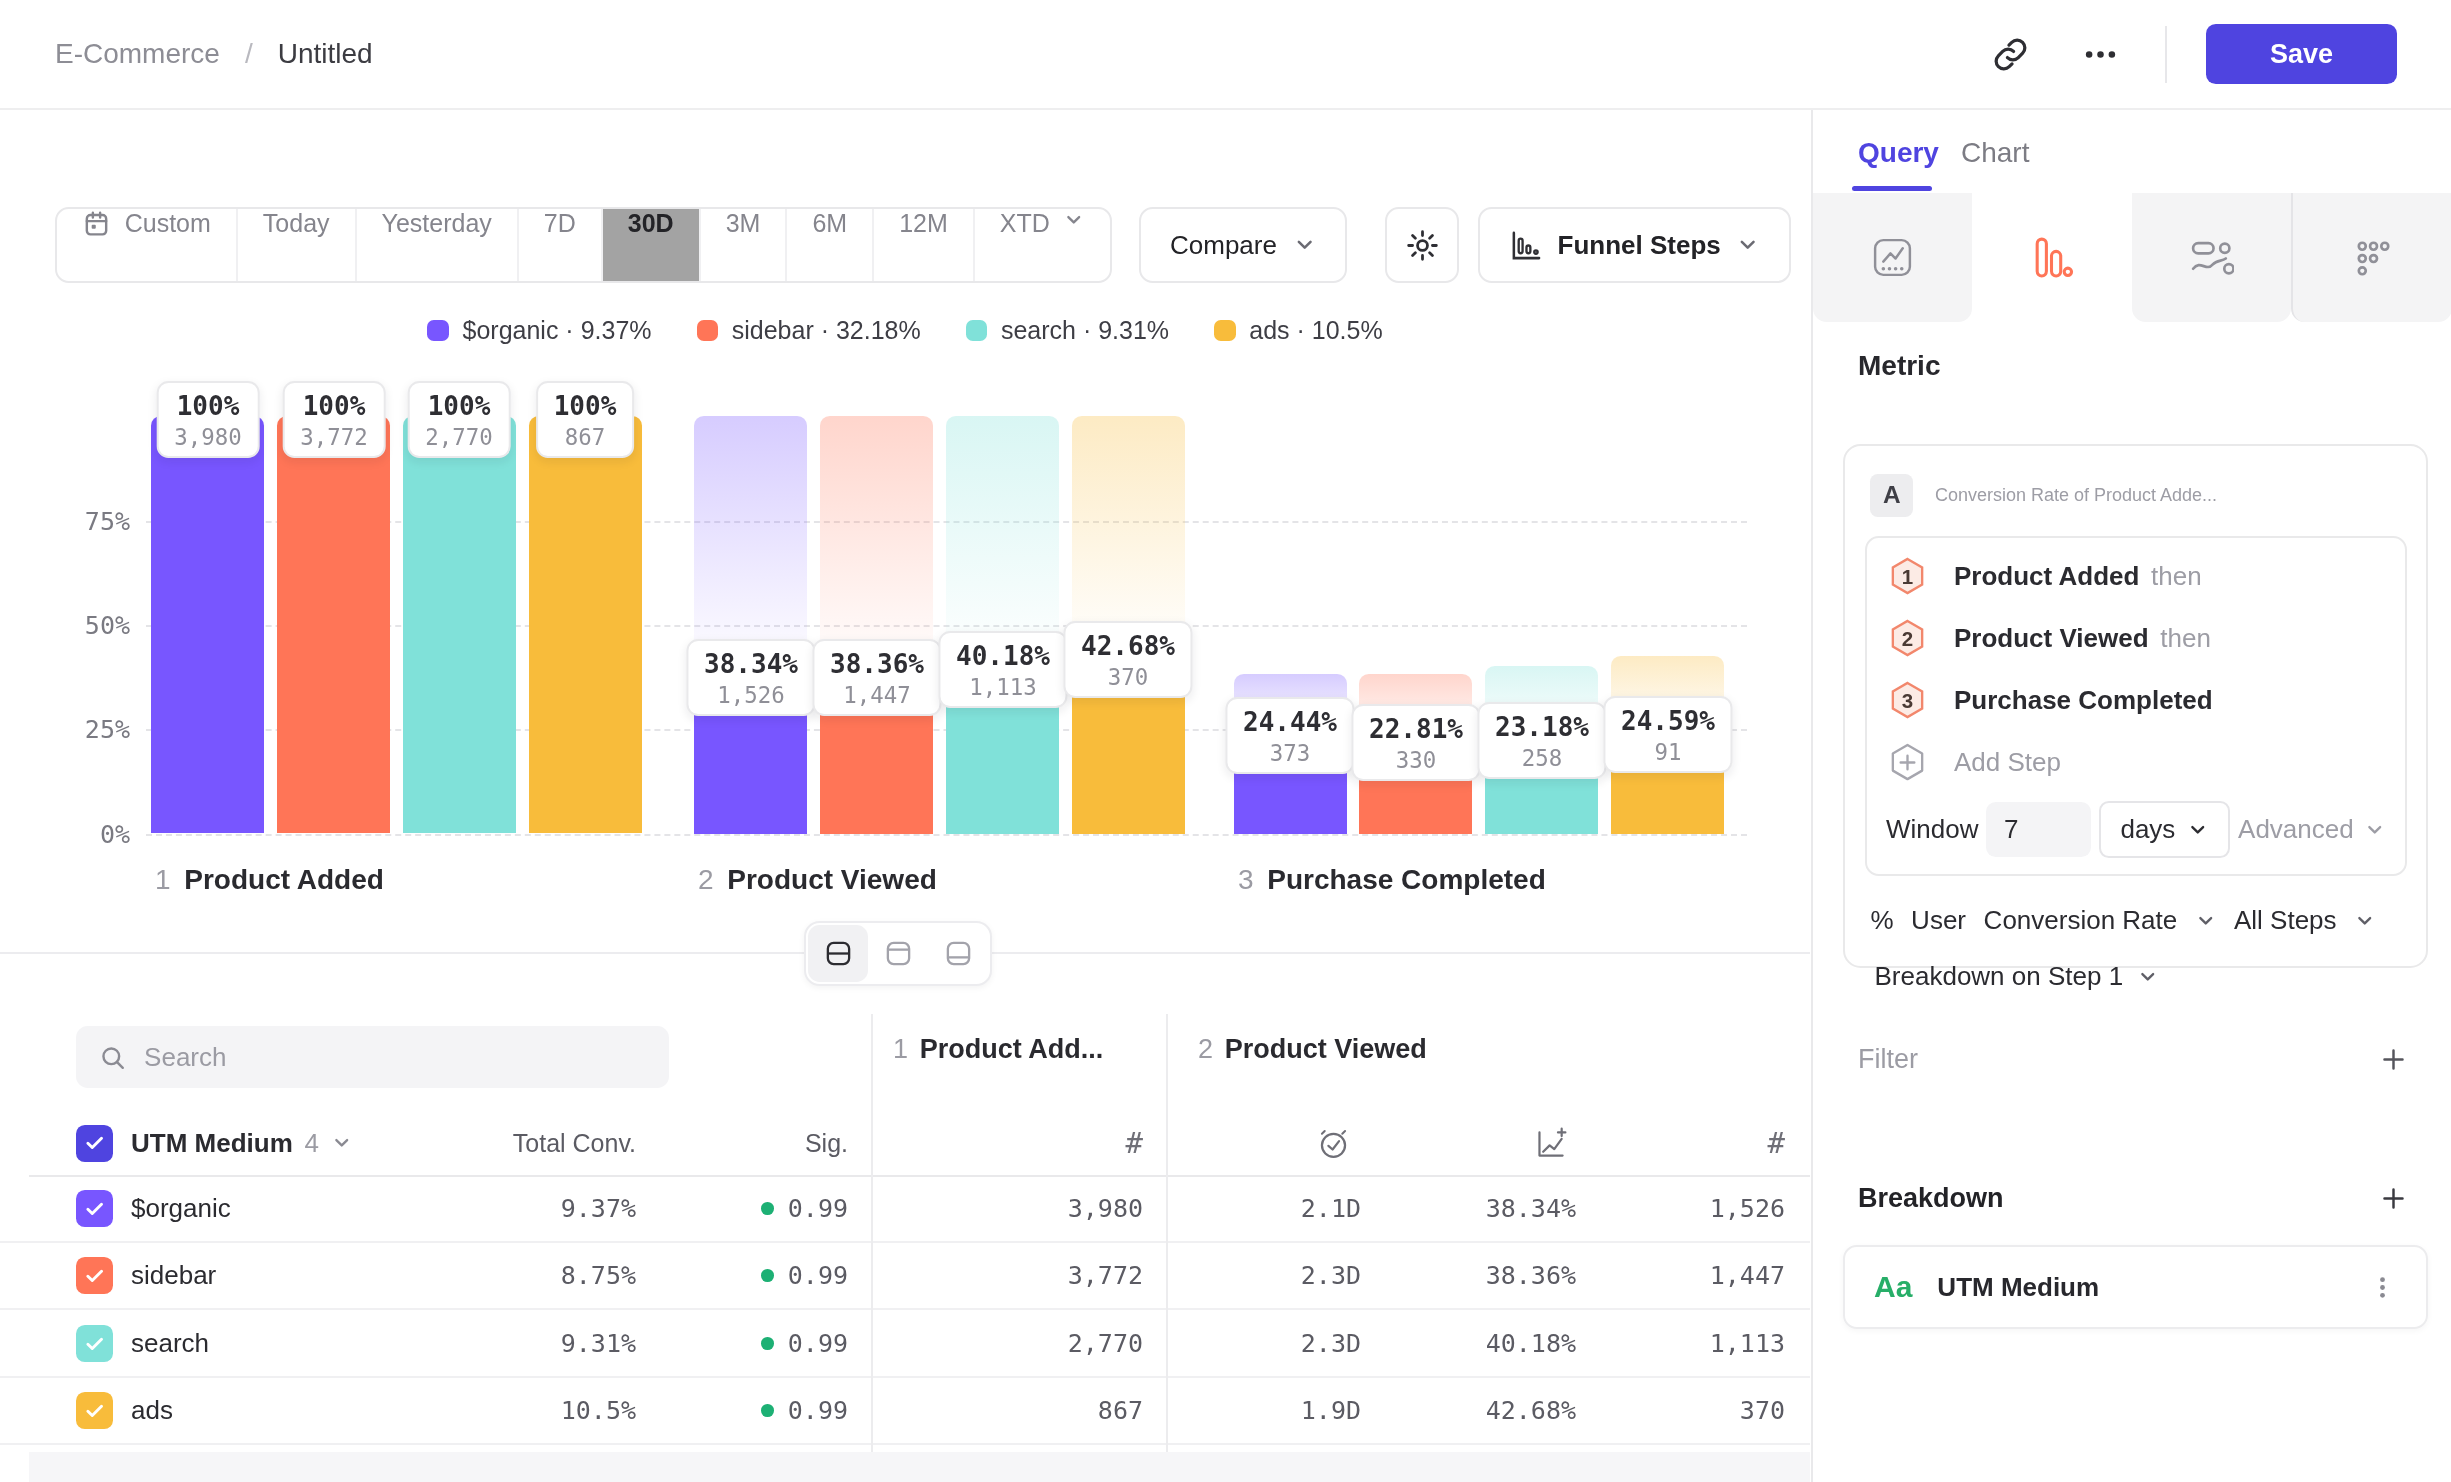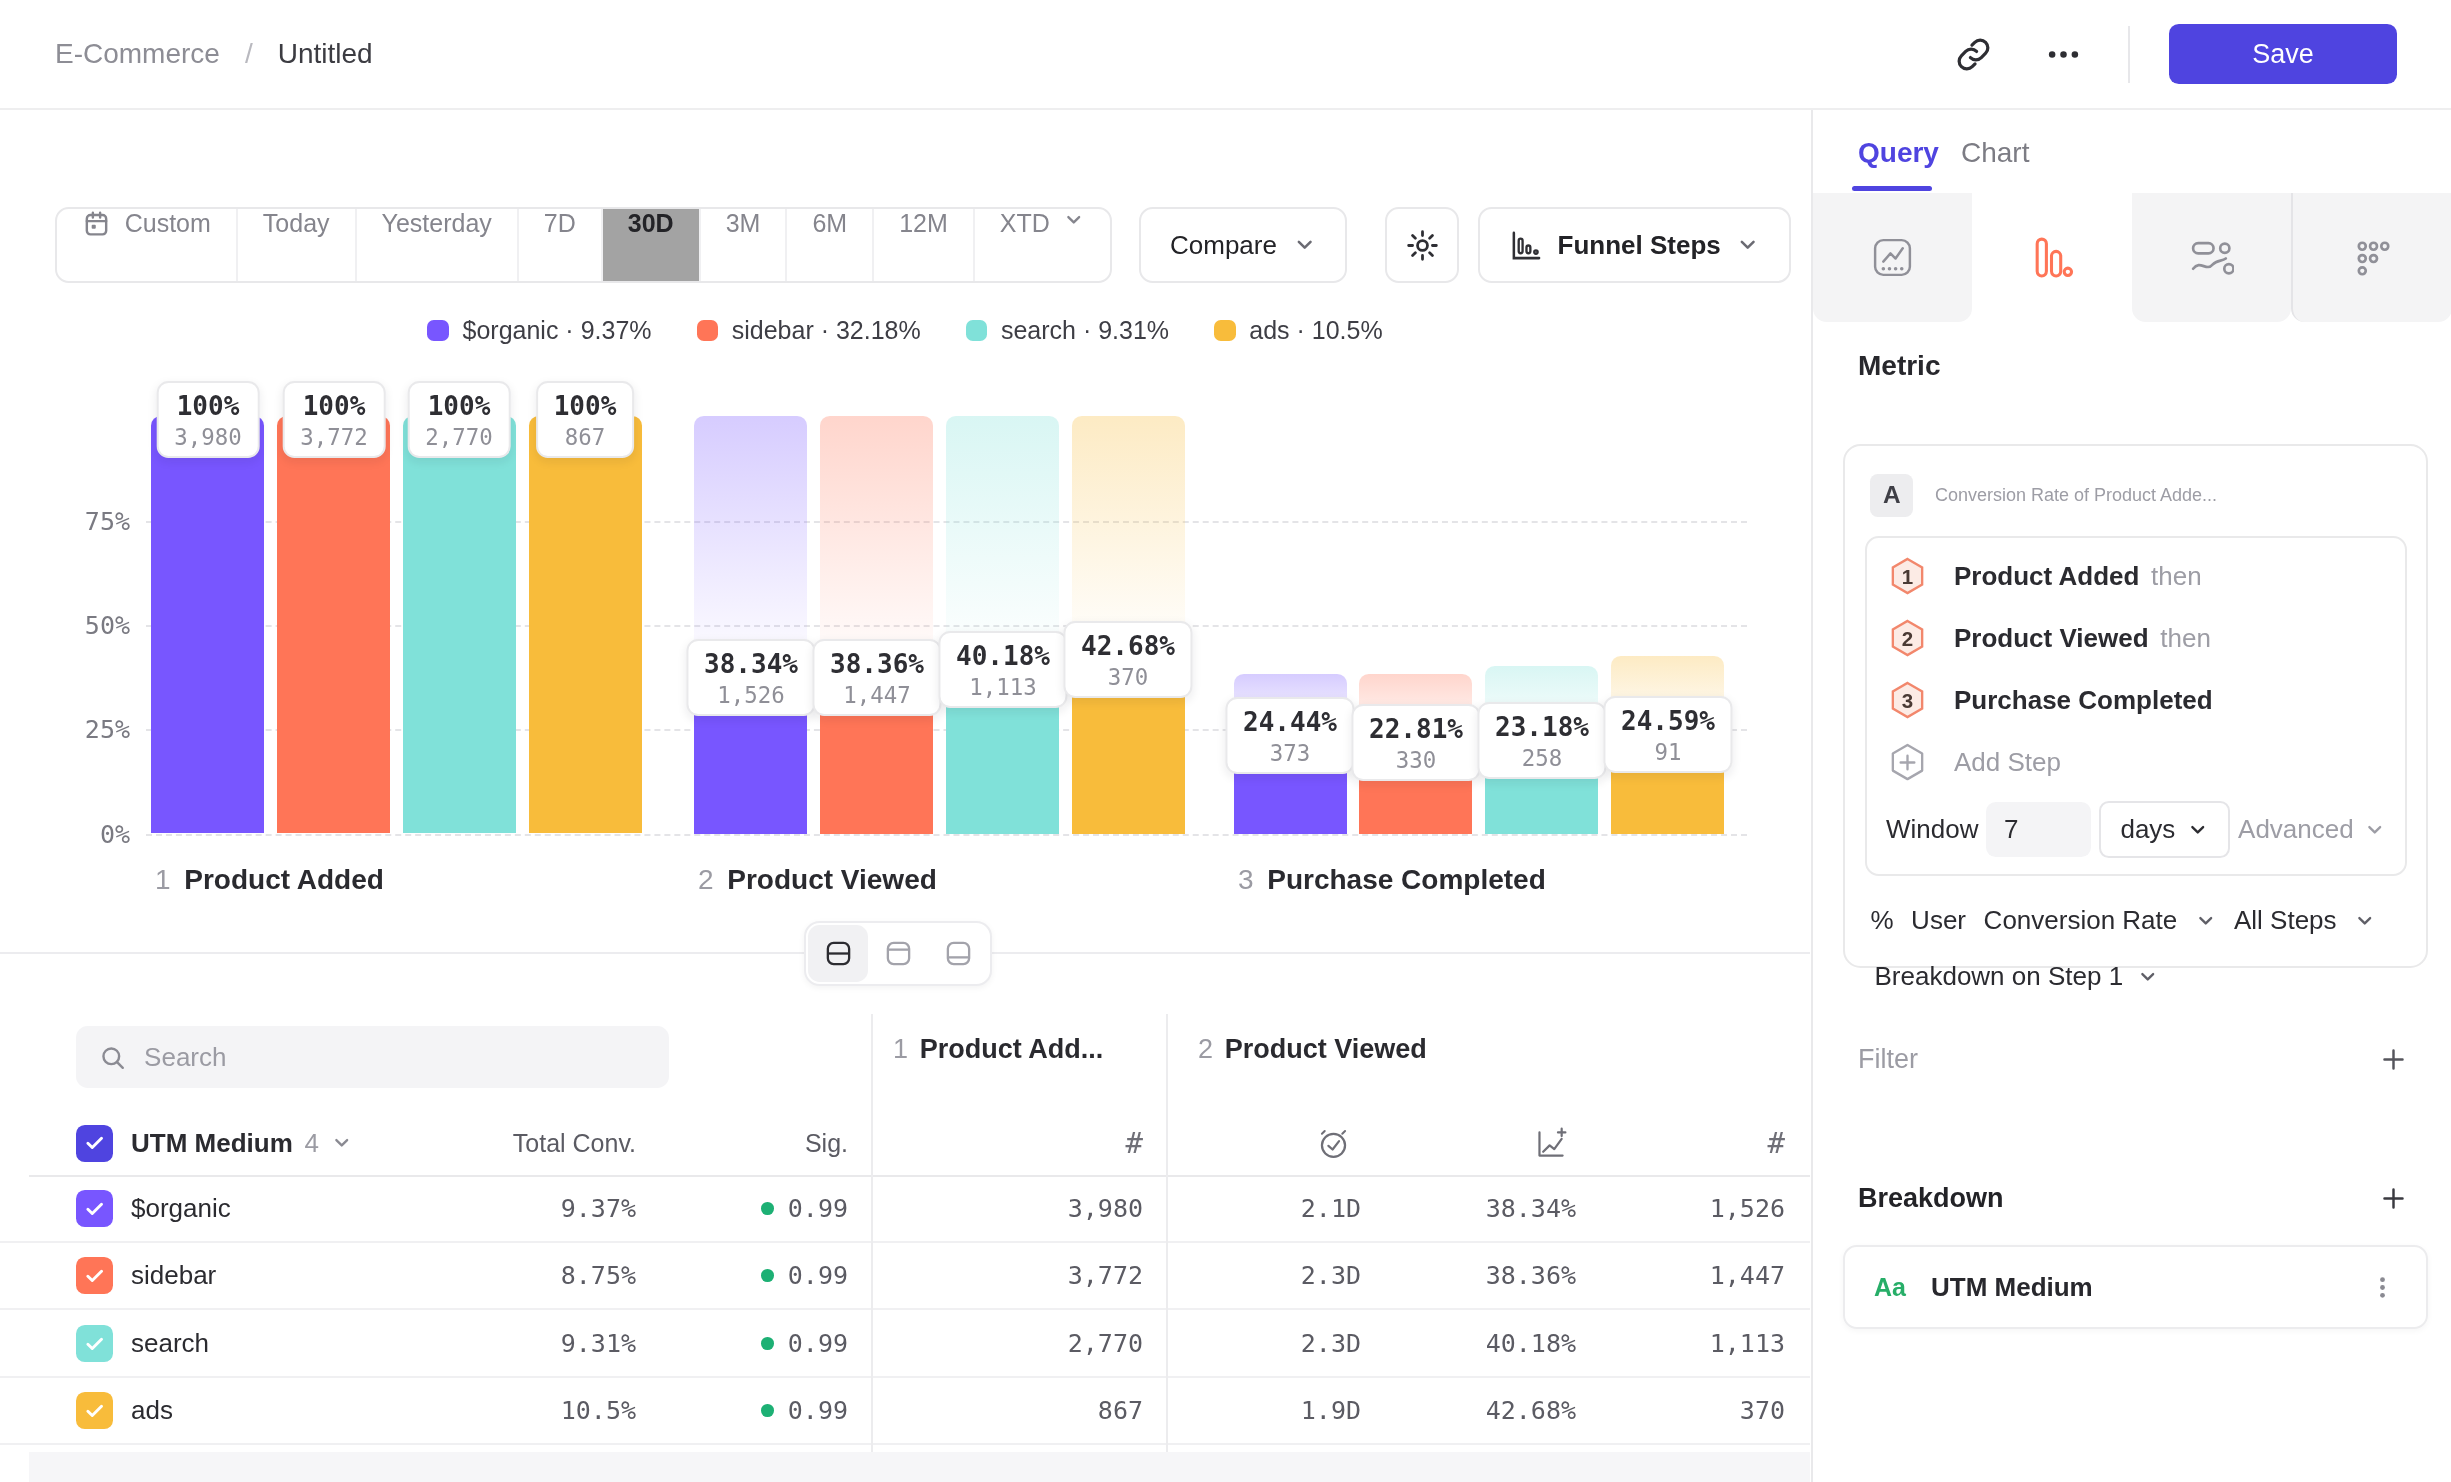--- a/index.html
+++ b/index.html
@@ -14,21 +14,21 @@
   
   .topbar{position:absolute;left:0;top:0;width:2452px;height:110px;border-bottom:2px solid #eeeeef;
           display:flex;align-items:center;justify-content:space-between;padding:0 55px;background:#fff;z-index:5}
   .crumbs{display:flex;align-items:center;gap:25px;font-size:28px}
   .crumb-root{color:#8d8d95}
   .crumb-sep{color:#b9b9bf}
   .crumb-current{color:#3c3c42;font-weight:500}
   .top-actions{display:flex;align-items:center;gap:39px}
   .icon-btn{width:51px;height:51px;display:flex;align-items:center;justify-content:center;color:#2e2e33;cursor:pointer}
   .vdiv{width:2px;height:57px;background:#e7e7ea}
-  .save-btn{width:228px;height:60px;border-radius:9.8px;background:var(--brand);color:#fff;font-size:27px;font-weight:400;
+  .save-btn{width:191px;height:60px;border-radius:9.8px;background:var(--brand);color:#fff;font-size:27px;font-weight:700;
             display:flex;align-items:center;justify-content:center;cursor:pointer}
 
   
   .range-group{position:absolute;left:55px;top:207px;height:76px;display:flex;align-items:stretch;
                border:2px solid var(--border);border-radius:13.7px;overflow:hidden;background:#fff;z-index:2}
   .range-seg{display:flex;gap:13.7px;padding:0 25px;font-size:25px;color:var(--gray);
              border-left:2px solid #f0f0f2;cursor:pointer;white-space:nowrap}
   .range-seg:first-child{border-left:none}
   .range-seg.selected{background:#a3a3a3;color:#232327;font-weight:700}
   .tb-btn{position:absolute;top:207px;height:76px;border:2px solid var(--border);border-radius:13.7px;background:#fff;
@@ -110,21 +110,21 @@
             padding:0 19.5px;font-size:26px;font-weight:500;color:#2b2b30;cursor:pointer}
   .win-adv{margin-left:auto;display:flex;align-items:center;gap:9.8px;color:#9d9da5;font-size:26px;cursor:pointer}
   .opts-row{display:flex;align-items:center;gap:17.6px;margin:29px 5.9px 0;font-size:26px;color:#2b2b30;font-weight:500}
   .bd-step-row{display:flex;align-items:center;gap:13.7px;margin:25px 10px 0;font-size:26px;color:#2b2b30;font-weight:500;cursor:pointer}
   .panel-row{position:absolute;left:45px;width:551px;display:flex;justify-content:space-between;align-items:center}
   .filter-label{font-size:27px;color:#9c9ca4;font-weight:500}
   .bd-label{font-size:27px;color:#232327;font-weight:700}
   .plus-btn{color:#55555c;cursor:pointer;display:flex}
   .bd-card{position:absolute;left:30px;top:1135px;width:585px;height:84px;border:2px solid #ececee;border-radius:13.7px;
            box-shadow:0 2px 5.9px rgba(0,0,0,.04);display:flex;align-items:center;gap:25px;padding:0 29px}
-  .aa{color:#27ae68;font-size:25px;font-weight:700}
+  .aa{color:#27ae68;font-size:30px;font-weight:700}
   .bd-name{font-size:26px;font-weight:600;color:#28282d}
   .kebab{margin-left:auto;color:#8a8a92;cursor:pointer;display:flex}
   .chev{display:inline-flex;color:#6b6b73}
 </style>
 </head>
 <body>
 
 <div class="screen">
 
   <div class="topbar">

